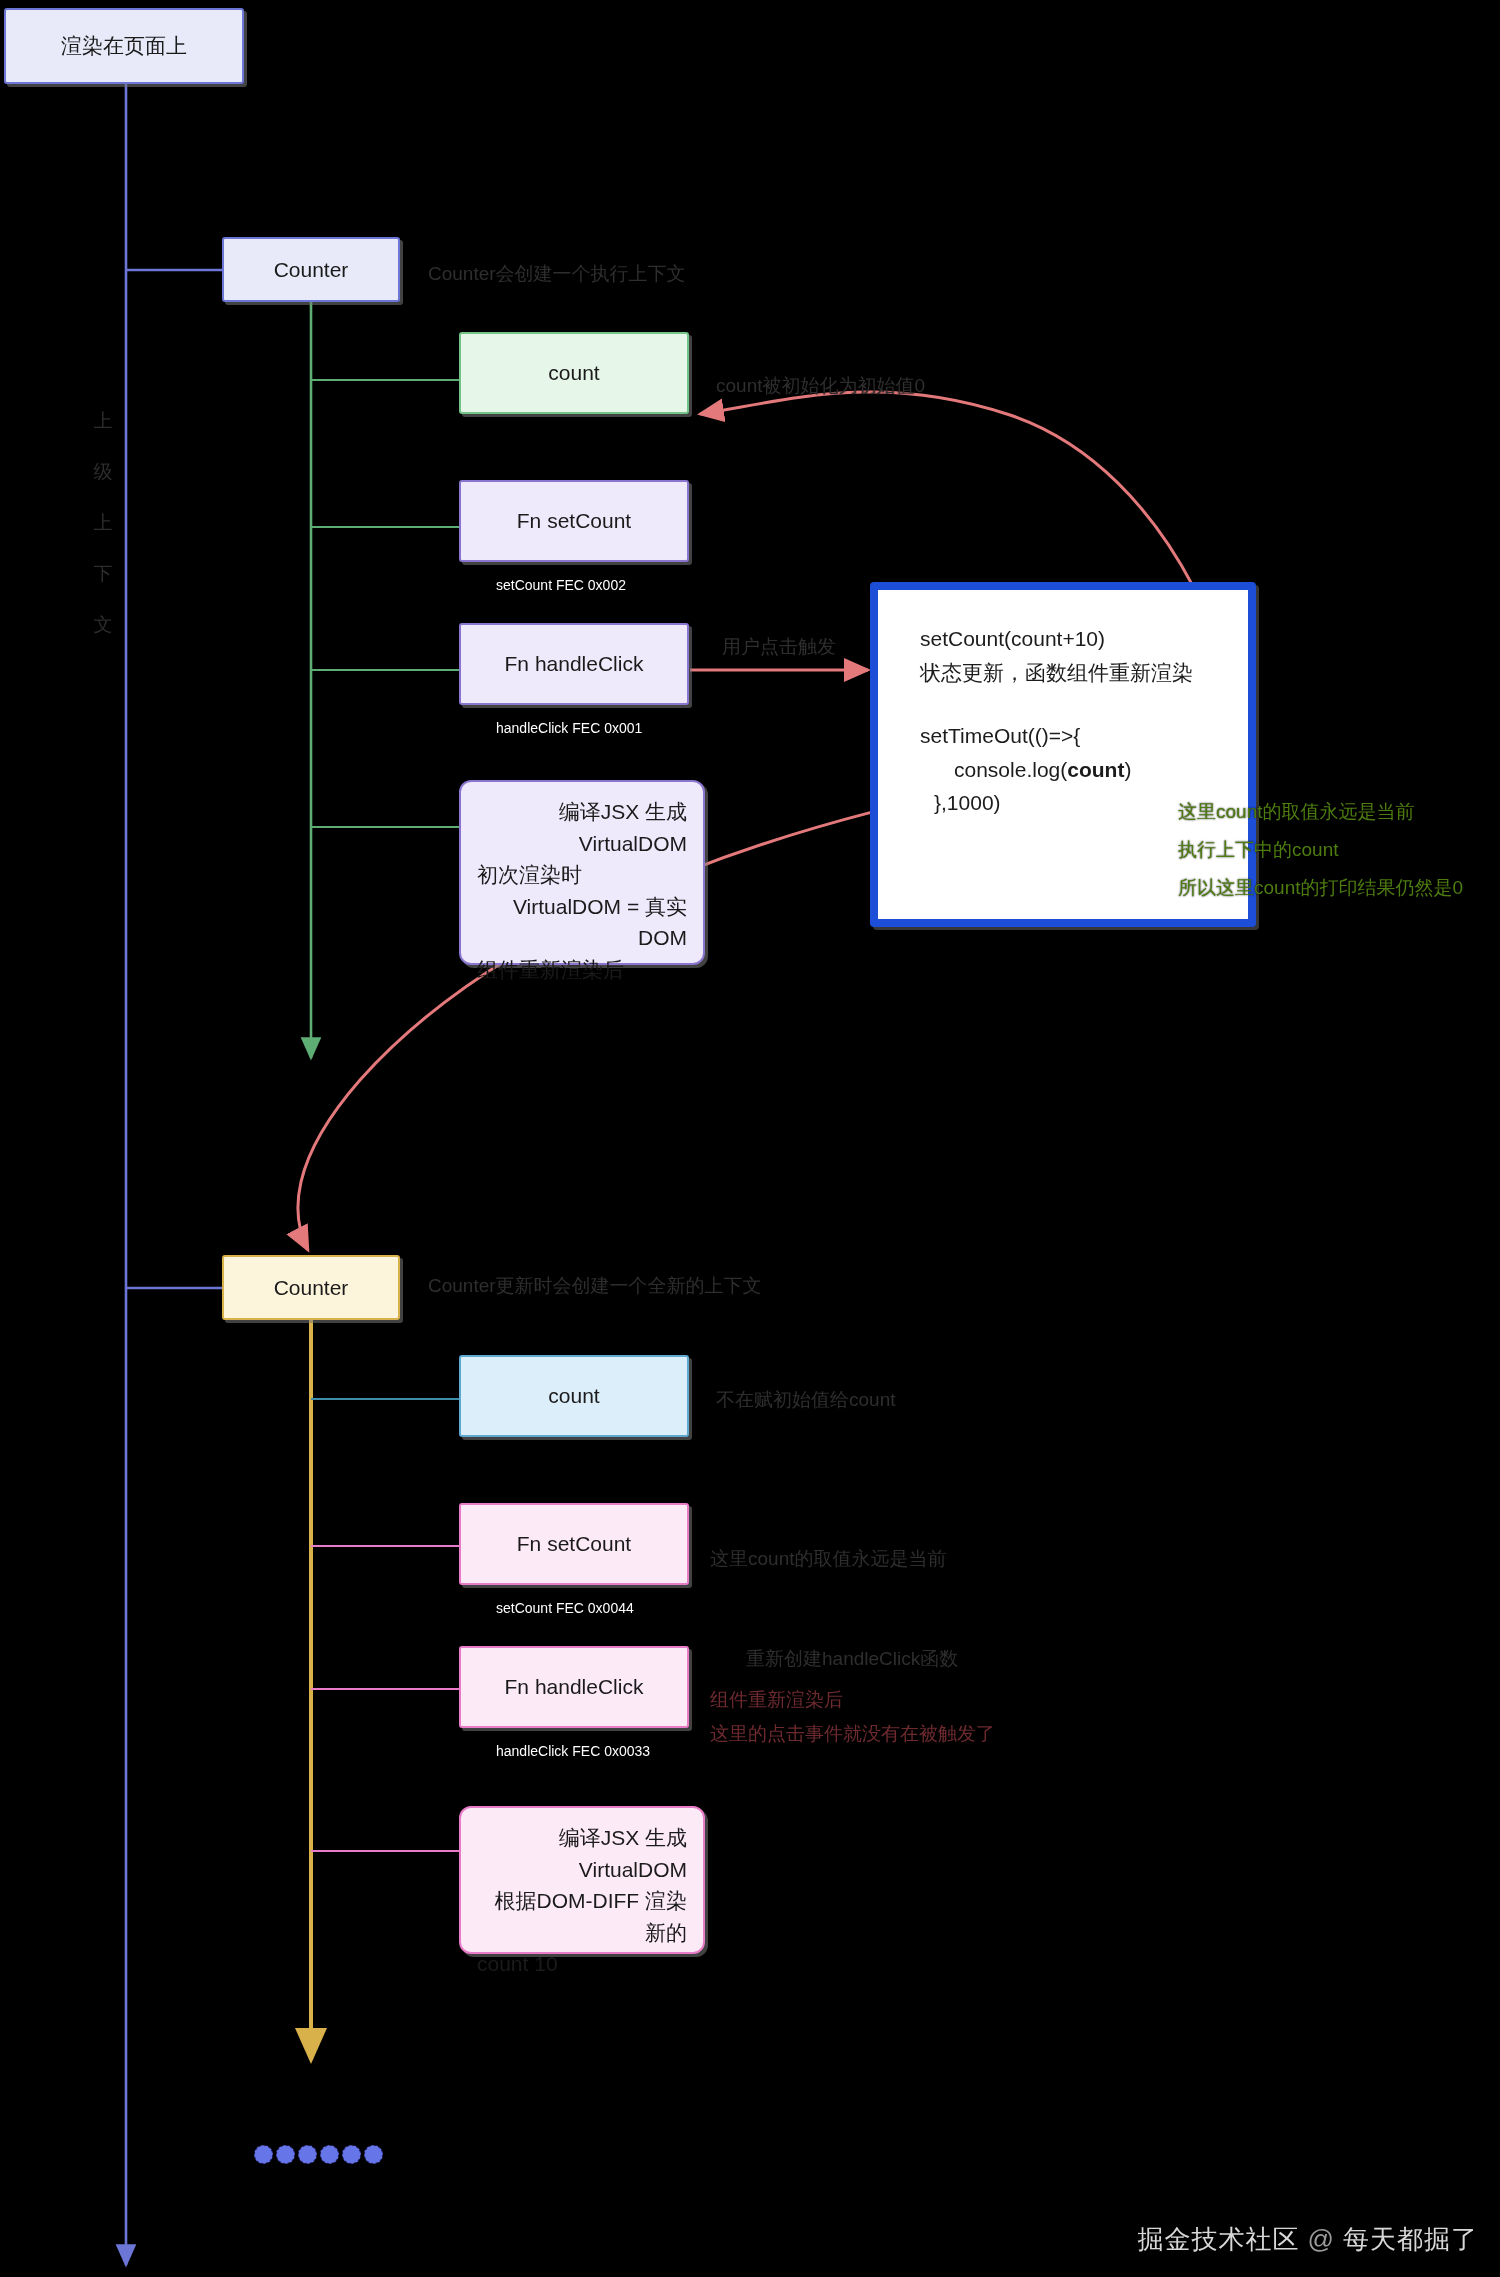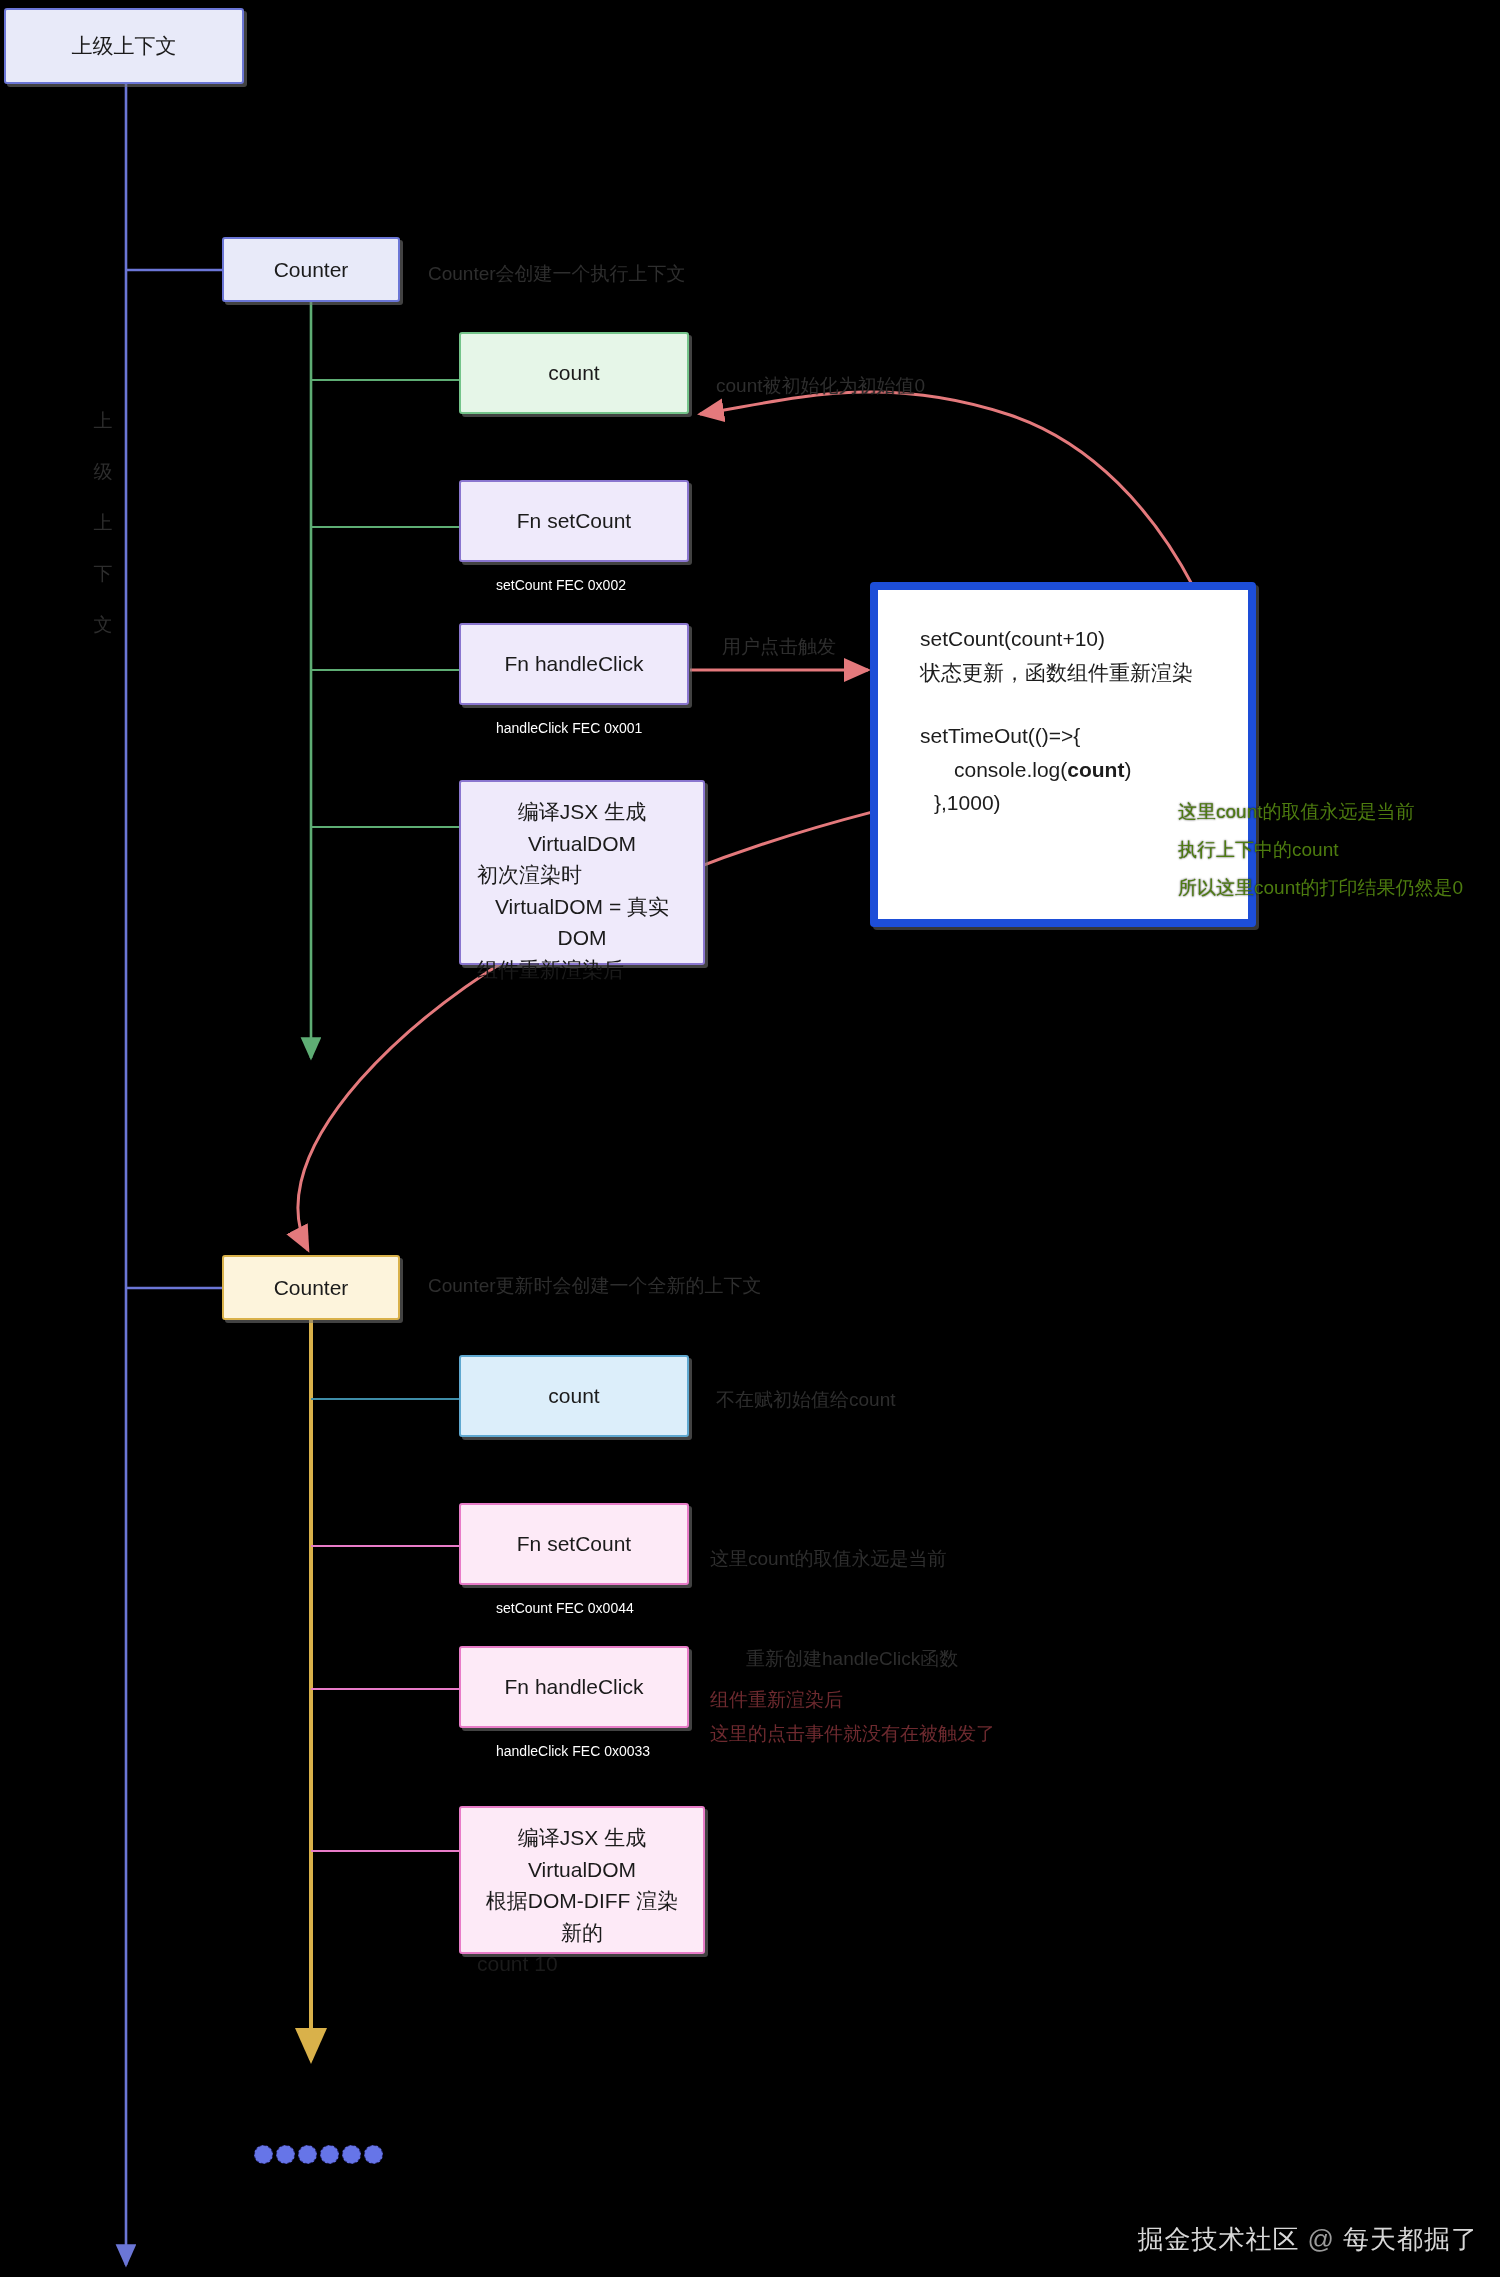--- a/index.html
+++ b/index.html
@@ -10,21 +10,21 @@
   #stage{position:absolute;left:0;top:0;width:1500px;height:2277px;}
   svg#wires{position:absolute;left:0;top:0;width:1500px;height:2277px;pointer-events:none;}
 
   .node{
     position:absolute;box-sizing:border-box;
     display:flex;align-items:center;justify-content:center;
     text-align:center;font-size:21px;color:#1b1b1b;line-height:1.5;
     border-radius:3px;
     box-shadow:3px 3px 0 rgba(120,120,120,.55);
   }
-  .node.left{justify-content:flex-start;text-align:center;padding:14px 16px;align-items:flex-start;}
+  .node.left{justify-content:flex-start;text-align:right;padding:14px 16px;align-items:flex-start;border-radius:12px;}
 
   .n-blue   {background:#e8eaf9;border:2px solid #6b76d6;}
   .n-green  {background:#e6f6e8;border:2px solid #74c48a;}
   .n-purple {background:#efeafb;border:2px solid #8a76cf;}
   .n-yellow {background:#fdf4dc;border:2px solid #d9b14a;}
   .n-cyan   {background:#dceefa;border:2px solid #5fa8d0;}
   .n-pink   {background:#fdeaf7;border:2px solid #e87cc8;}
 
   .ann{
     position:absolute;font-size:19px;line-height:1.5;white-space:pre;
@@ -99,21 +99,21 @@
     <path d="M311,1851 L459,1851" stroke="#e87cc8" stroke-width="2.2" fill="none"></path>
 
     <path d="M690,670 L868,670" stroke="#e4797c" stroke-width="3" fill="none" marker-end="url(#ar-red)"></path>
 
     <path d="M1247,800 C1255,690 1175,470 1010,415 C880,372 790,400 700,414" stroke="#e4797c" stroke-width="3" fill="none" marker-end="url(#ar-red)"></path>
 
     <path d="M1050,775 C830,810 520,900 360,1080 C290,1160 290,1215 308,1250" stroke="#e4797c" stroke-width="3" fill="none" marker-end="url(#ar-red)"></path>
   </svg>
 
   <div class="node n-blue" style="left:4px;top:8px;width:240px;height:76px;">
-    <span>上级上下文</span>
+    <span>渲染在页面上</span>
   </div>
 
   <div class="vlabel" style="left:92px;top:408px;">
       <div style="margin-bottom: 26px;">上</div>
       <div style="margin-bottom: 26px;">级</div>
       <div style="margin-bottom: 26px;">上</div>
       <div style="margin-bottom: 26px;">下</div>
       <div style="margin-bottom: 26px;">文</div>
     </div>
 

